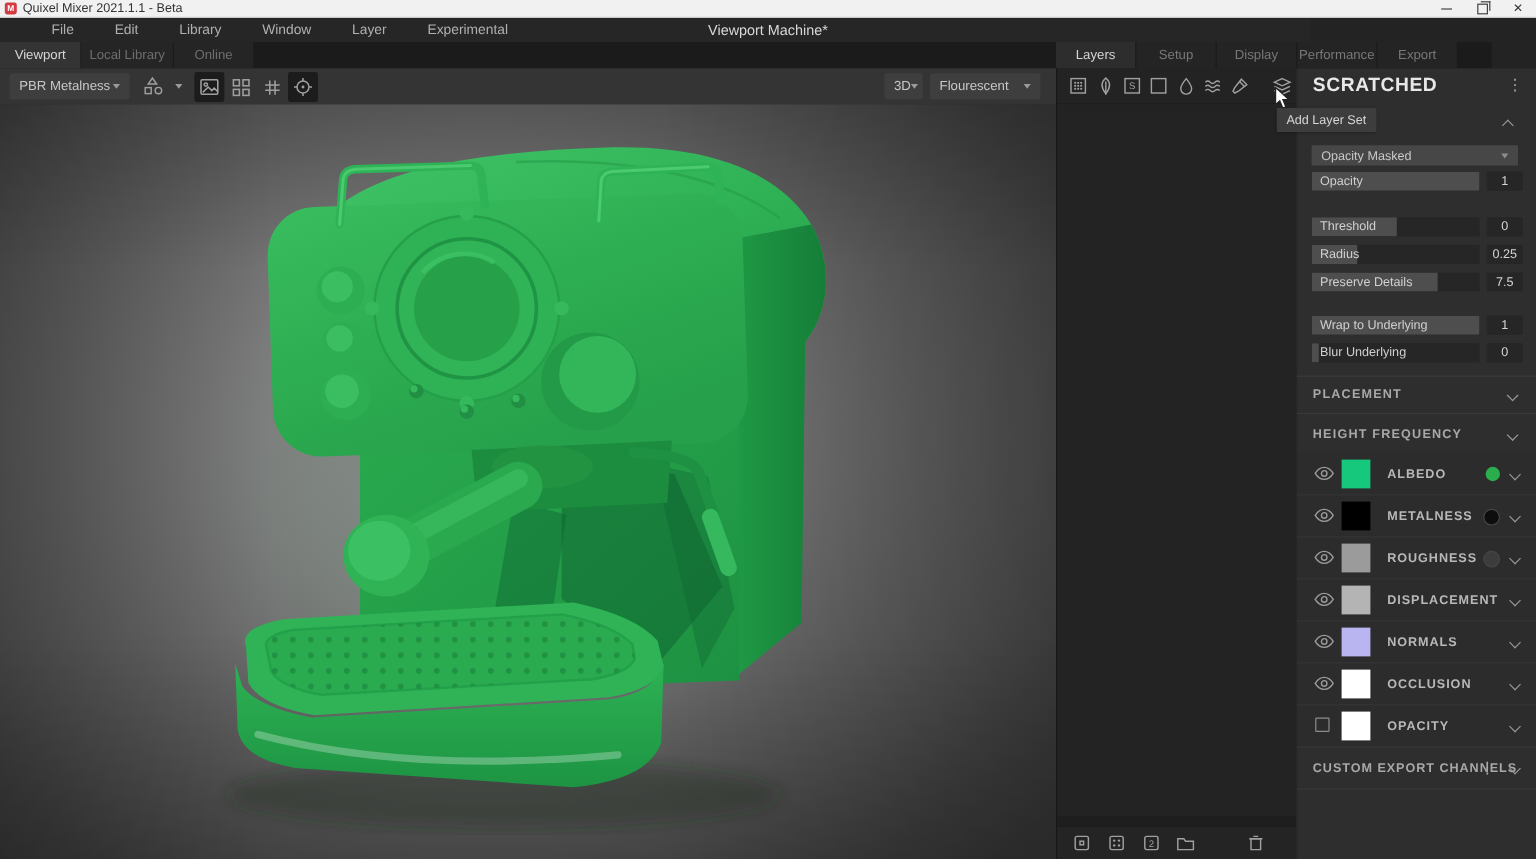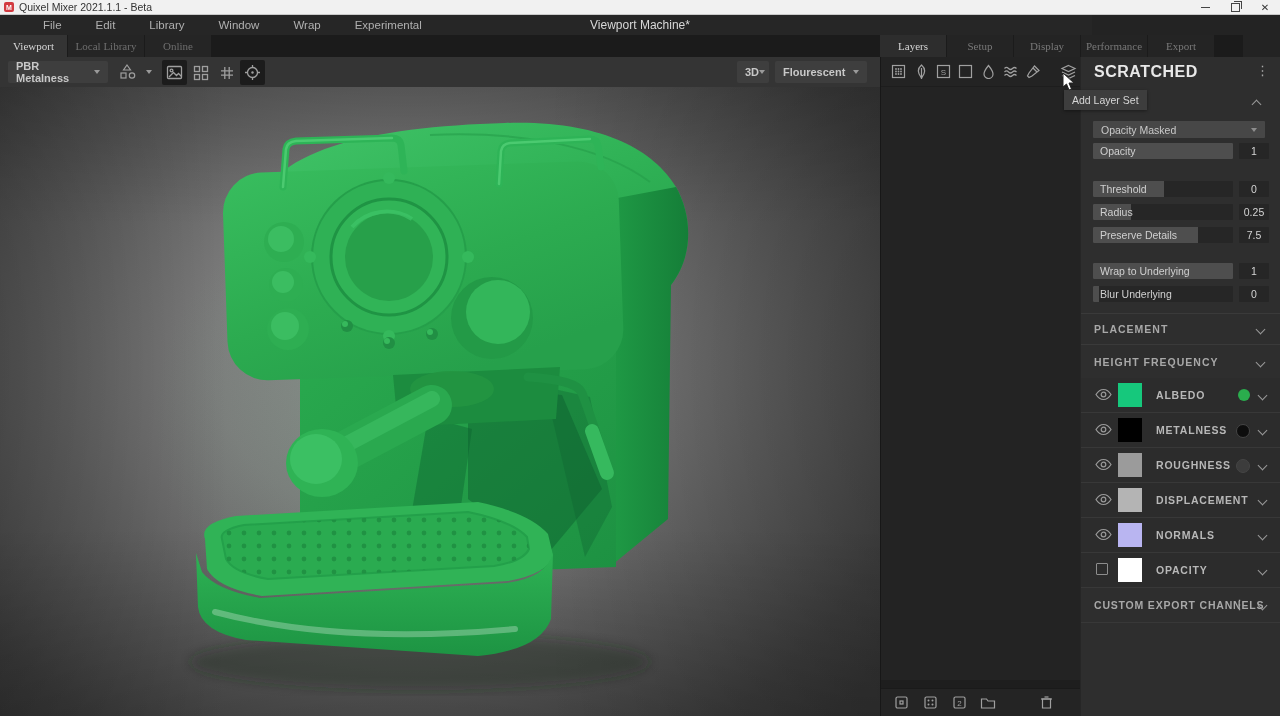--- a/index.html
+++ b/index.html
@@ -22,32 +22,32 @@
   .glyph-close{font-size:10px;color:#333;line-height:1;}
 
   
   .menubar{position:absolute;left:0;top:15px;width:1092px;height:20px;background:#262626;}
   .menu-items{position:absolute;left:26px;top:0;height:20px;display:flex;align-items:center;}
   .menu-item{padding:0 17px;color:#b0b0b0;font-size:11.5px;cursor:default;}
   .doc-title{position:absolute;left:0;top:0;width:1280px;height:20px;display:flex;align-items:center;justify-content:center;
              color:#d8d8d8;font-size:12px;pointer-events:none;}
 
   
-  .tabrow{position:absolute;left:0;top:35px;width:1243px;height:22px;background:#1b1b1b;font-family:Liberation Serif, serif;}
+  .tabrow{position:absolute;left:0;top:35px;width:1243px;height:22px;background:#1b1b1b;}
   .vtab,.ptab{height:22px;display:inline-flex;align-items:center;justify-content:center;
               font-size:11px;box-sizing:border-box;cursor:default;}
   .vtab{background:#252525;color:#6e6e6e;border-right:1px solid #1b1b1b;}
   .vtab.active{background:#343434;color:#d6d6d6;}
   #vtabs{position:absolute;left:0;top:0;display:flex;}
   #ptabs{position:absolute;left:880px;top:0;display:flex;}
   .ptab{background:#242424;color:#787878;border-right:1px solid #1b1b1b;}
   .ptab.active{background:#2d2d2d;color:#d6d6d6;}
 
   
-  .toolbar{position:absolute;left:0;top:57px;width:880px;height:30px;background:#343434;font-weight:bold;}
+  .toolbar{position:absolute;left:0;top:57px;width:880px;height:30px;background:#343434;}
   .dd{background:#3e3e3e;border-radius:2px;height:22px;display:flex;align-items:center;
       color:#c8c8c8;font-size:11px;box-sizing:border-box;padding:0 8px;cursor:default;}
   .caret{width:0;height:0;border-left:3.5px solid transparent;border-right:3.5px solid transparent;
          border-top:4px solid #9a9a9a;display:inline-block;margin-left:auto;}
   .icon-btn{width:25px;height:25px;border-radius:2px;display:flex;align-items:center;justify-content:center;cursor:default;}
   .icon-btn.active{background:#1c1c1c;}
   .icon-btn svg{stroke:#9f9f9f;fill:none;stroke-width:1.3;}
   .shape-picker{position:absolute;left:118px;top:3px;display:flex;align-items:center;width:34px;height:24px;}
 
   
@@ -148,21 +148,21 @@
         </span>
     </div>
   </div>
 
   <div class="menubar">
     <div class="menu-items" id="menu-items">
         <span class="menu-item">File</span>
         <span class="menu-item">Edit</span>
         <span class="menu-item">Library</span>
         <span class="menu-item">Window</span>
-        <span class="menu-item">Wrap</span>
+        <span class="menu-item">Layer</span>
         <span class="menu-item">Experimental</span>
       </div>
     <div class="doc-title">Viewport Machine*</div>
   </div>
 
   <div class="tabrow">
     <div id="vtabs">
         <div class="vtab active" style="width: 68px;">Viewport</div>
         <div class="vtab" style="width: 77px;">Local Library</div>
         <div class="vtab" style="width: 67px;">Online</div>
@@ -552,20 +552,31 @@
             <svg width="17" height="13" viewBox="0 0 17 13">
               <path d="M1 6.5 C3.5 2.5 6 1.5 8.5 1.5 C11 1.5 13.5 2.5 16 6.5 C13.5 10.5 11 11.5 8.5 11.5 C6 11.5 3.5 10.5 1 6.5 Z"></path>
               <circle cx="8.5" cy="6.5" r="2.3"></circle>
             </svg>
           </span>
           <span class="swatch" style="background: rgb(185, 181, 241);"></span>
           <span class="ch-label">NORMALS</span>
           <span class="chev down"></span>
         </div>
         <div class="ch-row">
+          <span class="ch-toggle">
+            <svg width="17" height="13" viewBox="0 0 17 13">
+              <path d="M1 6.5 C3.5 2.5 6 1.5 8.5 1.5 C11 1.5 13.5 2.5 16 6.5 C13.5 10.5 11 11.5 8.5 11.5 C6 11.5 3.5 10.5 1 6.5 Z"></path>
+              <circle cx="8.5" cy="6.5" r="2.3"></circle>
+            </svg>
+          </span>
+          <span class="swatch" style="background: rgb(255, 255, 255);"></span>
+          <span class="ch-label">OCCLUSION</span>
+          <span class="chev down"></span>
+        </div>
+        <div class="ch-row">
           <span class="chk"></span>
           <span class="swatch" style="background: rgb(255, 255, 255);"></span>
           <span class="ch-label">OPACITY</span>
           <span class="chev down"></span>
         </div>
         <div class="ce-row">
           <span class="ce-label">CUSTOM EXPORT CHANNELS</span>
           <span class="ce-kebab">⋮</span>
           <span class="chev down"></span>
         </div>

